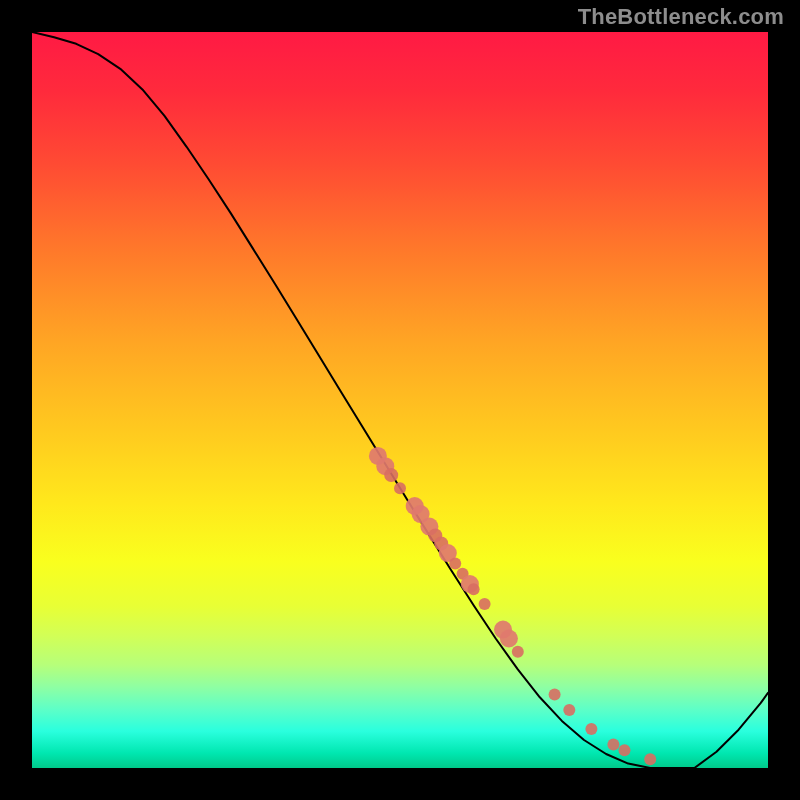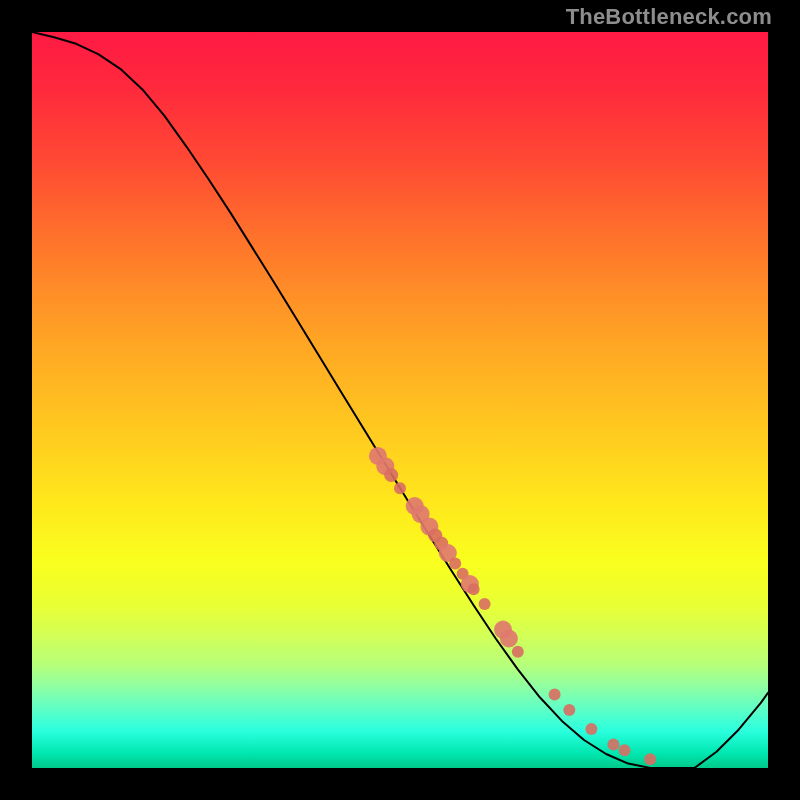--- a/index.html
+++ b/index.html
@@ -39,21 +39,21 @@
       #8effa3 89%,
       #5effc7 92%,
       #2affde 95%,
       #00e7b0 98%,
       #00c98a 100%
     );
   }
   .watermark {
     position: absolute;
     top: 4px;
-    right: 28px;
+    right: 16px;
     font-family: Arial, Helvetica, sans-serif;
     font-size: 22px;
     font-weight: 600;
     color: #8d8d8d;
     letter-spacing: 0.2px;
   }
   svg.overlay {
     position: absolute;
     left: 32px;
     top: 32px;

